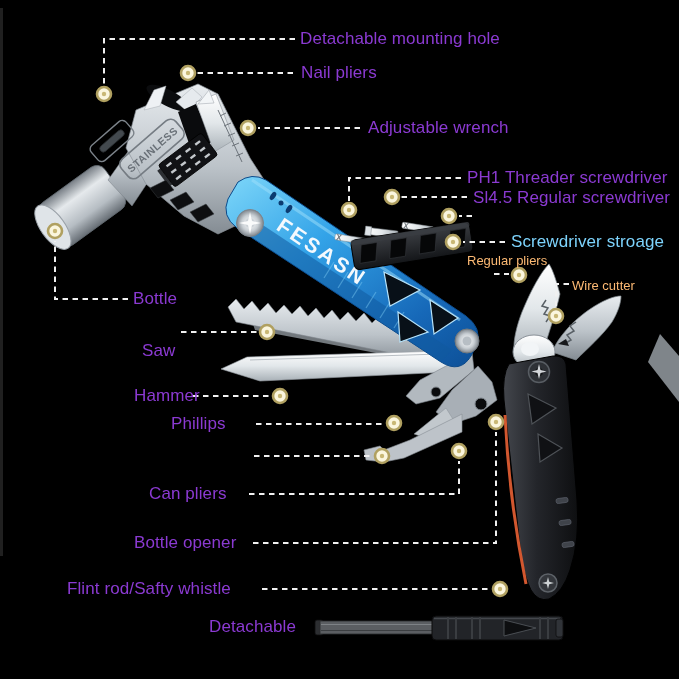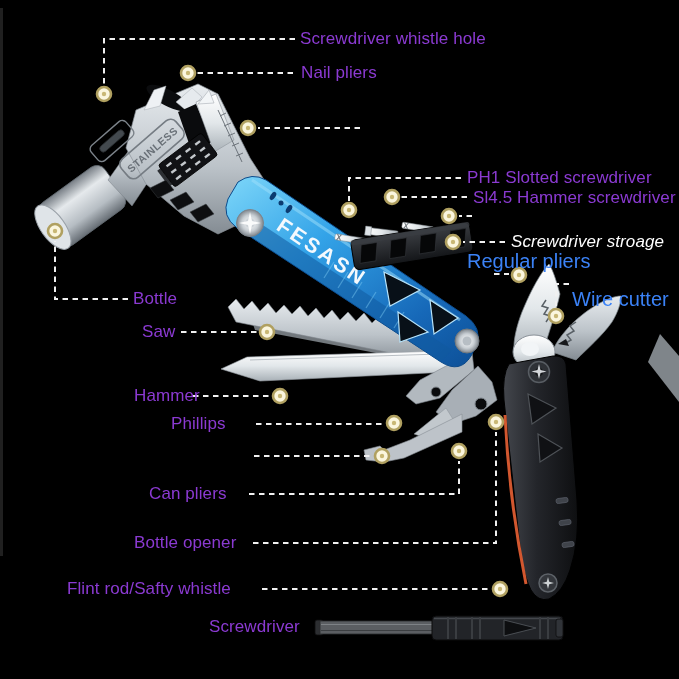--- a/index.html
+++ b/index.html
@@ -1,22 +1,22 @@
 <!DOCTYPE html>
 <html><head>
 <meta charset="utf-8">
 <style>
   html,body{margin:0;padding:0;background:#000;}
   #stage{position:relative;width:679px;height:679px;background:#000;overflow:hidden;
          font-family:"Liberation Sans", sans-serif;}
   .edge-bar{position:absolute;left:0;top:8px;width:3px;height:548px;background:#202020;}
   .lbl{position:absolute;color:#8b3ad2;font-size:17px;line-height:20px;white-space:nowrap;
        letter-spacing:0.1px;}
-  .lbl-dim{color:#ffffff;font-style:italic;}
-  .lbl-sm{position:absolute;color:#3b82f6;font-size:20px;line-height:18px;white-space:nowrap;}
+  .lbl-dim{color:#7dd3fc;}
+  .lbl-sm{position:absolute;color:#fdba74;font-size:13px;line-height:18px;white-space:nowrap;}
   svg{position:absolute;left:0;top:0;}
   #art{z-index:1;}
   #ann{z-index:2;}
   .labels{position:absolute;left:0;top:0;width:679px;height:679px;z-index:3;}
 </style>
 </head>
 <body>
 
 <div id="stage">
   <div class="edge-bar"></div>
@@ -297,29 +297,30 @@
         <circle cx="394" cy="423" r="2.2"></circle>
           <circle cx="382" cy="456" r="2.2"></circle>
           <circle cx="459" cy="451" r="2.2"></circle>
         <circle cx="496" cy="422" r="2.2"></circle>
           <circle cx="500" cy="589" r="2.2"></circle>
       </g>
     </g>
   </svg>
 
   <div class="labels">
-    <div class="lbl" style="left:300px;top:29px">Screwdriver whistle hole</div>
+    <div class="lbl" style="left:300px;top:29px">Detachable mounting hole</div>
     <div class="lbl" style="left:301px;top:63px">Nail pliers</div>
-    <div class="lbl" style="left:467px;top:168px">PH1 Slotted screwdriver</div>
-    <div class="lbl" style="left:473px;top:188px">Sl4.5 Hammer screwdriver</div>
+    <div class="lbl" style="left:368px;top:118px">Adjustable wrench</div>
+    <div class="lbl" style="left:467px;top:168px">PH1 Threader screwdriver</div>
+    <div class="lbl" style="left:473px;top:188px">Sl4.5 Regular screwdriver</div>
     <div class="lbl lbl-dim" style="left:511px;top:232px">Screwdriver stroage</div>
     <div class="lbl-sm" style="left:467px;top:252px">Regular pliers</div>
-    <div class="lbl-sm" style="left:572px;top:290px">Wire cutter</div>
+    <div class="lbl-sm" style="left:572px;top:277px">Wire cutter</div>
     <div class="lbl" style="left:133px;top:289px">Bottle</div>
-    <div class="lbl" style="left:142px;top:322px">Saw</div>
+    <div class="lbl" style="left:142px;top:341px">Saw</div>
     <div class="lbl" style="left:134px;top:386px">Hammer</div>
     <div class="lbl" style="left:171px;top:414px">Phillips</div>
     <div class="lbl" style="left:149px;top:484px">Can pliers</div>
     <div class="lbl" style="left:67px;top:579px">Flint rod/Safty whistle</div>
     <div class="lbl" style="left:134px;top:533px">Bottle opener</div>
-    <div class="lbl" style="left:209px;top:617px">Screwdriver</div>
+    <div class="lbl" style="left:209px;top:617px">Detachable</div>
   </div>
 </div>
 
 </body></html>

